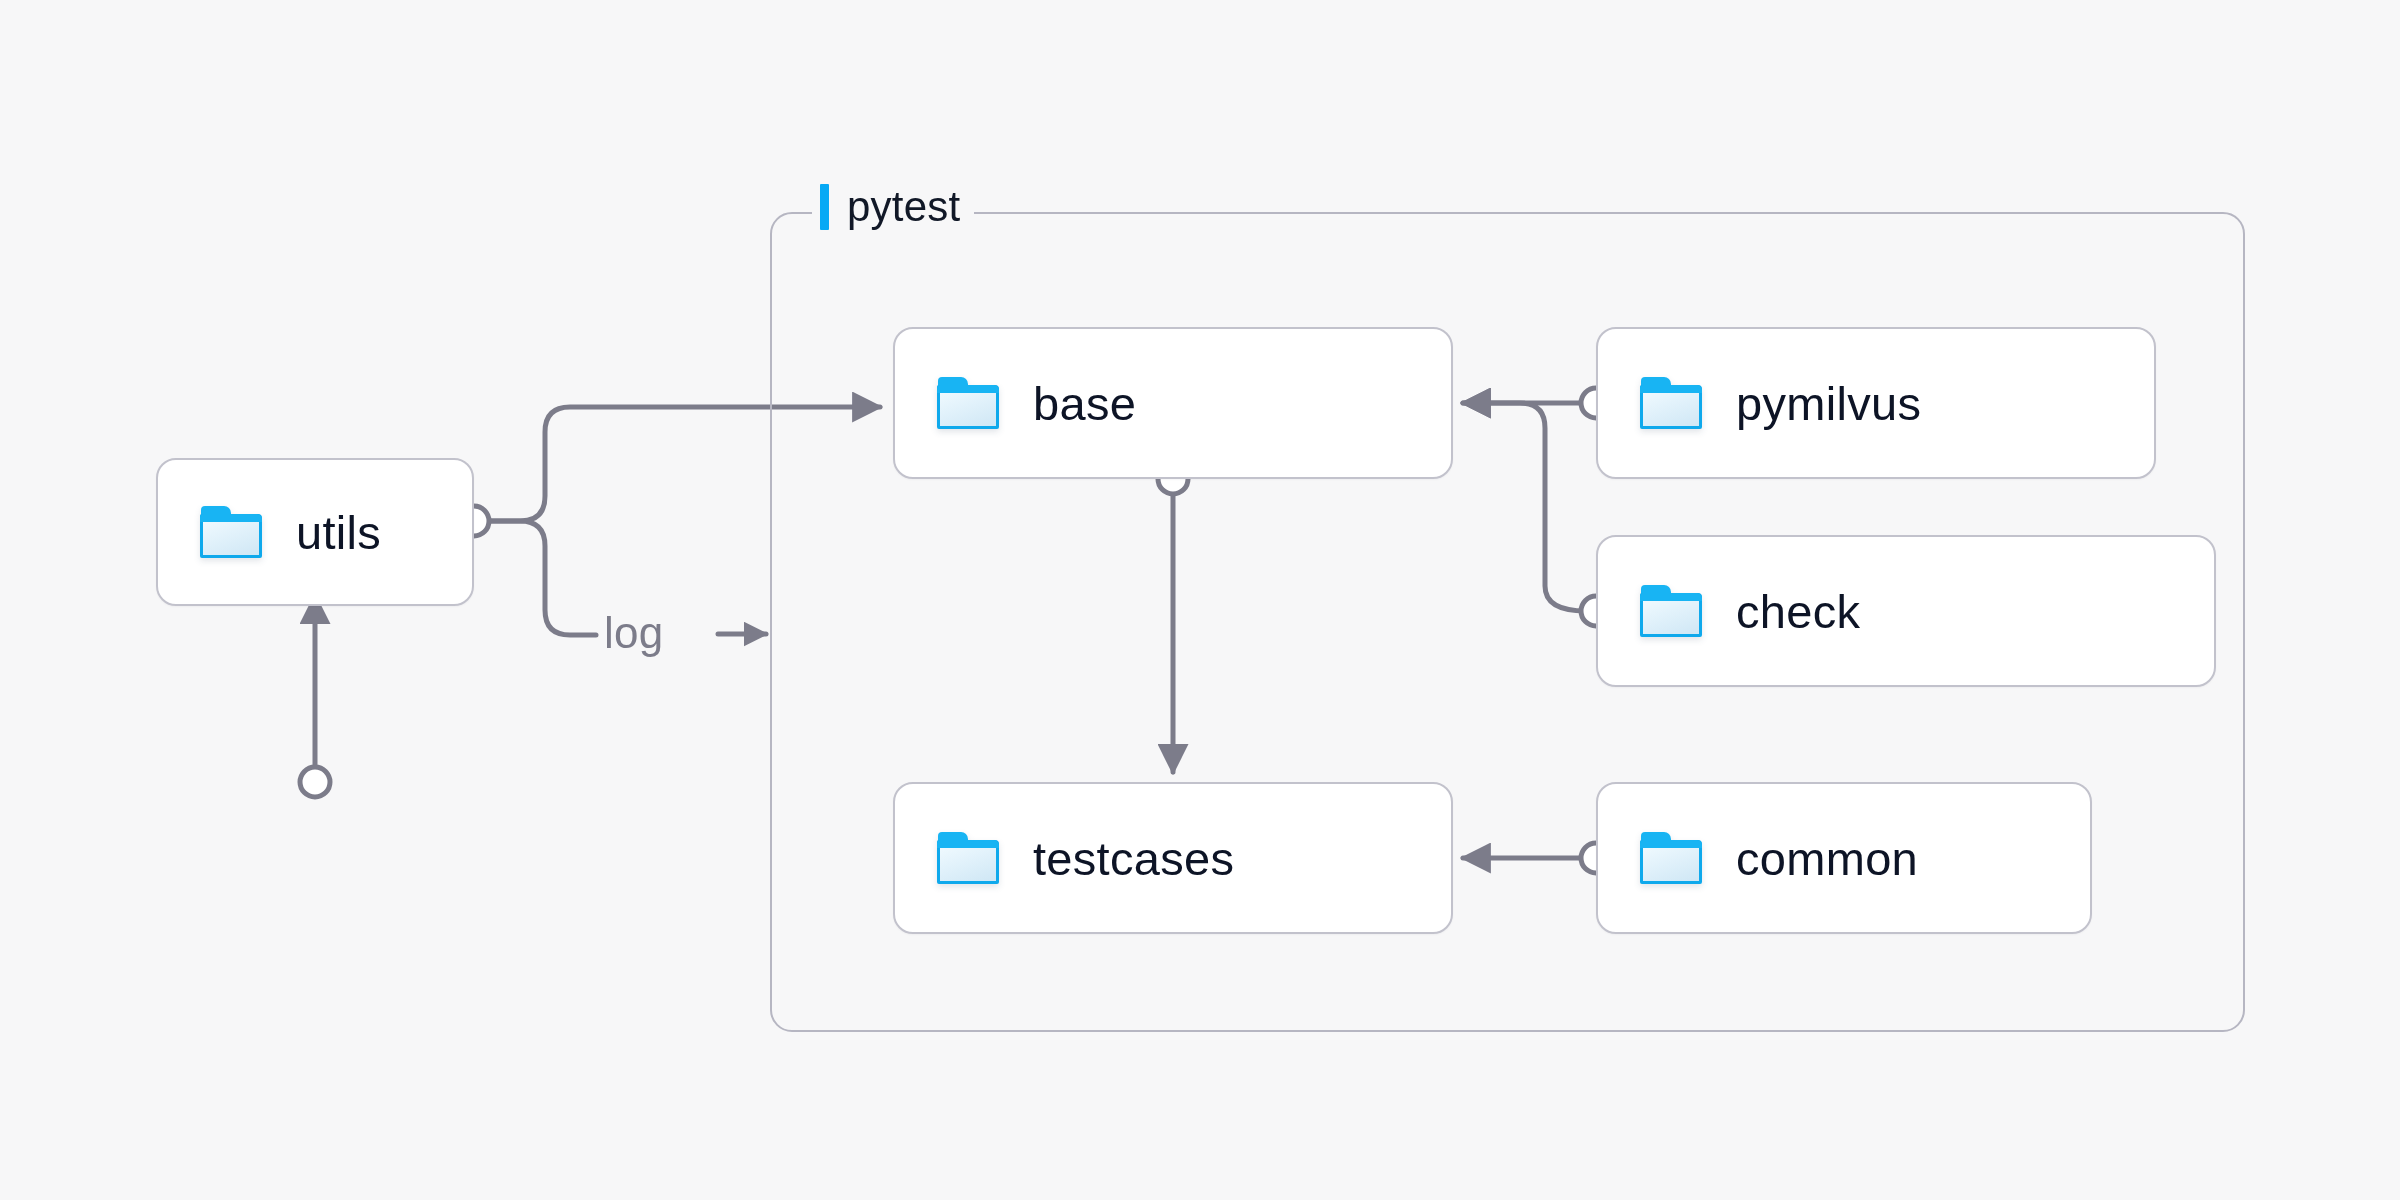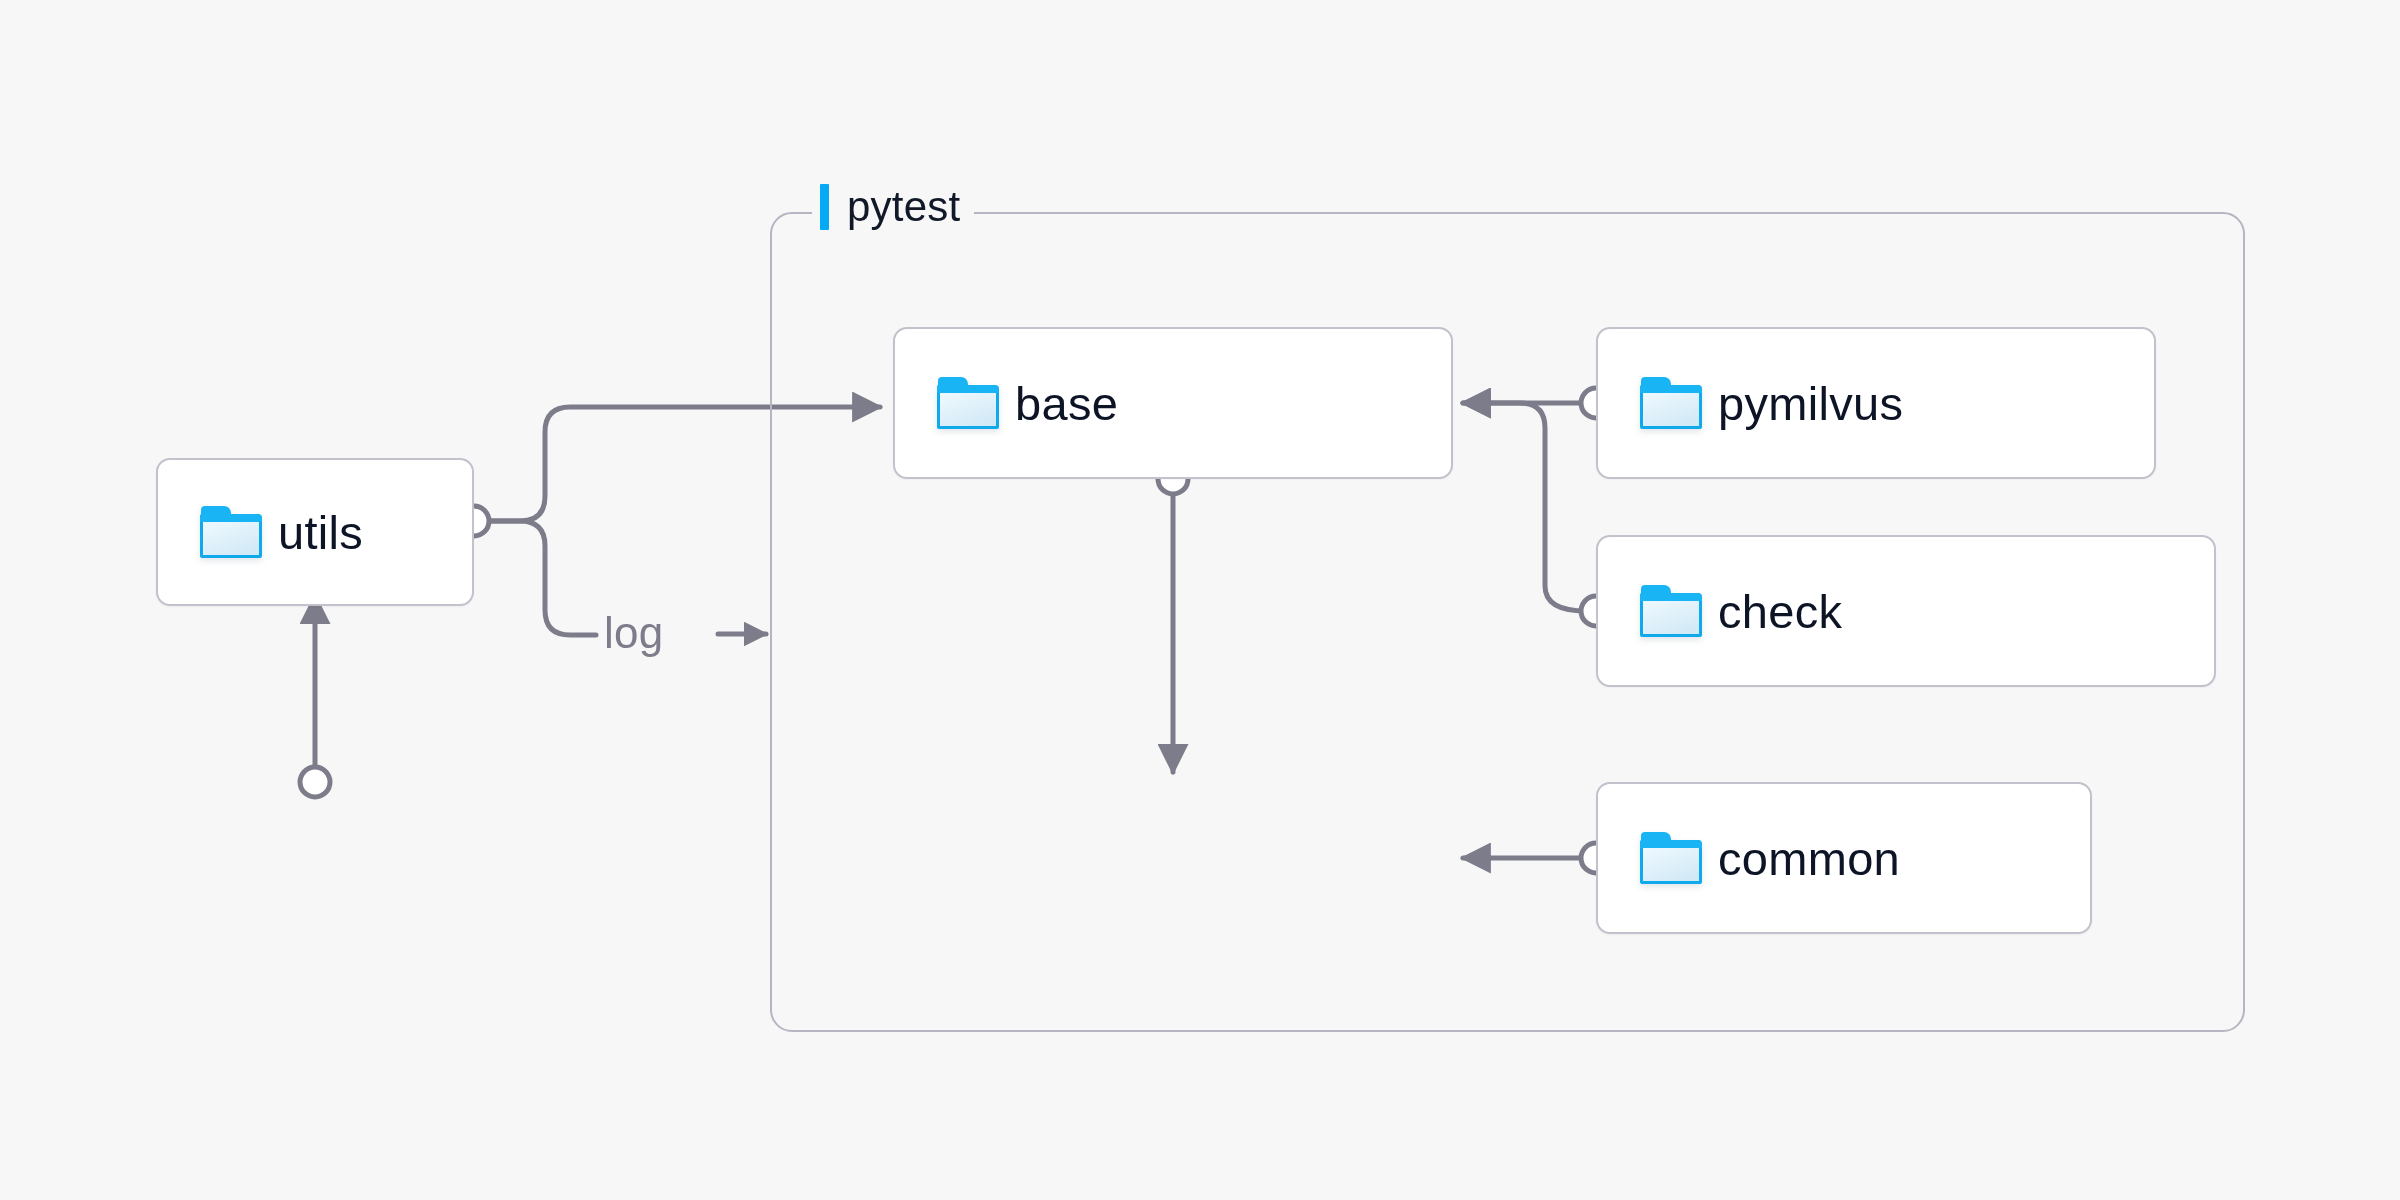--- a/index.html
+++ b/index.html
@@ -59,26 +59,26 @@
     color: #111827;
     letter-spacing: 0.2px;
     white-space: nowrap;
   }
 
   
   .node {
     position: absolute;
     background: #ffffff;
     border: 2px solid #c2c2cc;
-    border-radius: 14px;
+    border-radius: 20px;
     box-sizing: border-box;
     display: flex;
     align-items: center;
     padding-left: 42px;
-    gap: 16px;
+    gap: 34px;
     box-shadow: 0 1px 2px rgba(16,24,40,0.04);
   }
   .node-label {
     font-size: 47px;
     color: #0d1426;
     letter-spacing: 0.3px;
     white-space: nowrap;
   }
 
   
@@ -199,20 +199,28 @@
 
   <div class="node" id="node-base">
     <span class="folder-icon">
       <span class="tab"></span>
         <span class="body"></span>
         <span class="lip"></span>
     </span>
     <span class="node-label">base</span>
   </div>
 
+  <div class="node" id="node-testcases">
+    <span class="folder-icon">
+      <span class="tab"></span>
+        <span class="body"></span>
+        <span class="lip"></span>
+    </span>
+    <span class="node-label">testcases</span>
+  </div>
 
   <div class="node" id="node-pymilvus">
     <span class="folder-icon">
       <span class="tab"></span>
         <span class="body"></span>
         <span class="lip"></span>
     </span>
     <span class="node-label">pymilvus</span>
   </div>
 

